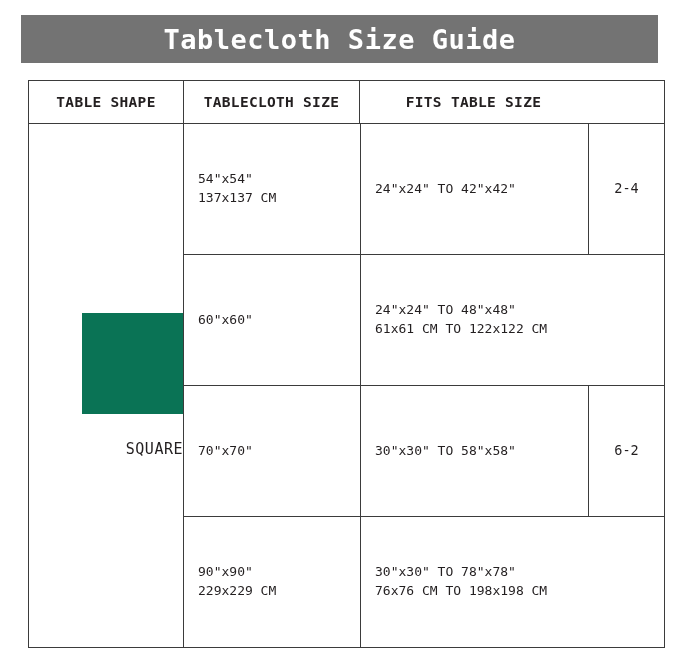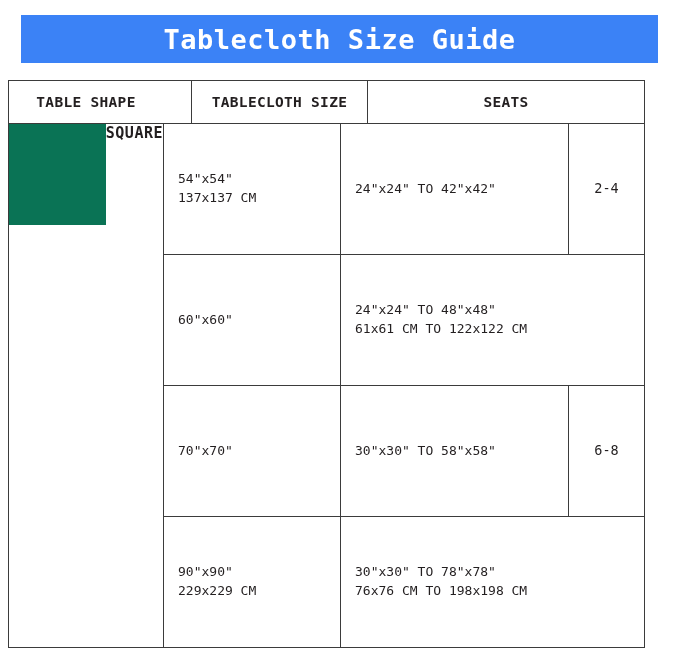--- a/index.html
+++ b/index.html
@@ -36,21 +36,21 @@
   .title-bar .title-text {
     color: #ffffff;
     font-size: 27px;
     font-weight: bold;
     letter-spacing: 0.5px;
     font-family: "DejaVu Sans Mono", monospace;
   }
 
   .table-wrap {
     position: absolute;
-    left: 8px;
+    left: 28px;
     top: 80px;
     width: 637px;
     height: 568px;
     border: 1px solid #3b3b3b;
     box-sizing: border-box;
     display: flex;
     flex-direction: column;
   }
 
   .header-row {
@@ -73,31 +73,31 @@
     border-left: 1px solid #3b3b3b;
   }
 
   .body-row {
     display: flex;
     flex: 1 1 0;
     min-height: 0;
   }
 
   .col-shape   { width: 154px; flex: 0 0 154px; }
-  .col-size    { width: 176px; flex: 0 0 176px; margin-left: 28px; }
+  .col-size    { width: 176px; flex: 0 0 176px; }
   .col-fits    { width: 228px; flex: 0 0 228px; }
   .col-seats   { flex: 1 1 auto; }
 
   .shape-cell {
     position: relative;
     display: flex;
-    align-items: flex-start;
-    justify-content: center;
-    box-sizing: border-box;
-    font-weight: bold;
+    flex-direction: column;
+    align-items: flex-end;
+    justify-content: center;
+    box-sizing: border-box;
   }
   .shape-swatch {
     width: 101px;
     height: 101px;
     background: #0a7355;
     margin-bottom: 26px;
   }
   .shape-label {
     font-size: 15px;
     letter-spacing: 0.5px;
@@ -141,30 +141,30 @@
     flex-direction: row;
     font-size: 13.5px;
   }
   .line { white-space: pre; }
 </style>
 </head>
 <body>
 
 <div class="page">
 
-  <div class="title-bar" style="background: #3b82f6;">
+  <div class="title-bar" style="background: #737373;">
     <span class="title-text">Tablecloth Size Guide</span>
   </div>
 
   <div class="table-wrap">
 
     <div class="header-row">
       <div class="header-cell col-shape">TABLE SHAPE</div>
       <div class="header-cell col-size">TABLECLOTH SIZE</div>
-      <div class="header-cell col-seats">SEATS</div>
+      <div class="header-cell col-fits">FITS TABLE SIZE</div>
     </div>
 
     <div class="body-row">
 
       <div class="shape-cell col-shape">
         <div class="shape-swatch" style="background: rgb(10, 115, 85);"></div>
         <div class="shape-label">SQUARE</div>
       </div>
 
       <div class="rows-area">
@@ -190,21 +190,21 @@
           </div>
         </div>
 
         <div class="data-row">
           <div class="data-cell cell-size">
             <span class="line">70"x70"</span>
           </div>
           <div class="data-cell cell-fits">
             <span class="line">30"x30" TO 58"x58"</span>
           </div>
-          <div class="data-cell cell-seats">6-8</div>
+          <div class="data-cell cell-seats">6-2</div>
         </div>
 
         <div class="data-row">
           <div class="data-cell cell-size">
             <span class="line">90"x90"</span>
             <span class="line">229x229 CM</span>
           </div>
           <div class="data-cell cell-fits">
             <span class="line">30"x30" TO 78"x78"</span>
             <span class="line">76x76 CM TO 198x198 CM</span>

